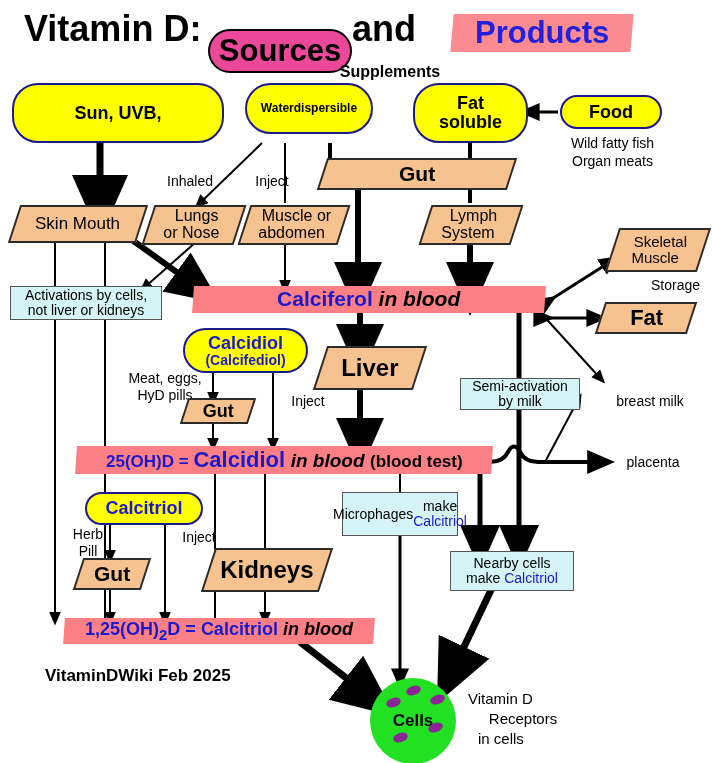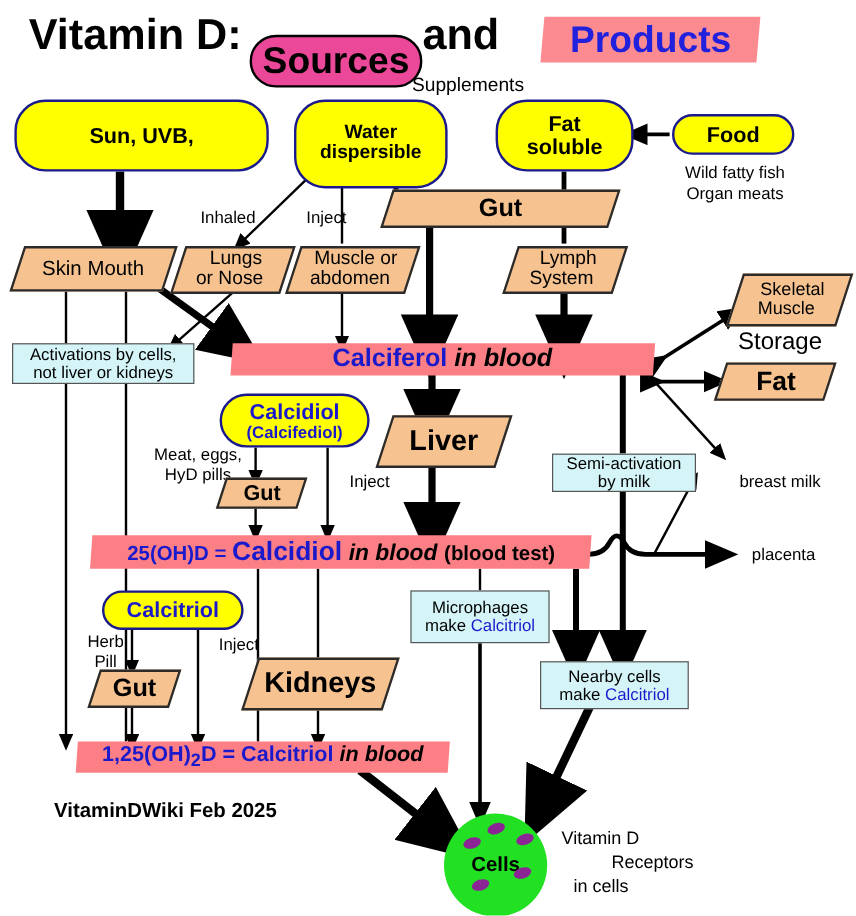--- a/index.html
+++ b/index.html
@@ -140,29 +140,29 @@
   <div class="title pillY" style="left:208px;top:12px;width:140px;height:40px;font-size:31px;display:flex;align-items:center;justify-content:center;">
     <span>Sources</span>
   </div>
   <div class="title" style="left:352px;top:8px;font-size:36px;">
     <span>and</span>
   </div>
   <div class="title pillP" style="left:452px;top:14px;width:180px;height:38px;font-size:31px;display:flex;align-items:center;justify-content:center;">
     <span>Products</span>
   </div>
 
-  <div class="node plain" style="left:305px;top:62px;width:170px;height:20px;font-size:16px;font-weight:normal;">
+  <div class="node plain" style="left:305px;top:62px;width:170px;height:20px;font-size:16px;font-weight:bold;">
     <span>Supplements</span>
   </div>
 
   <div class="node src" style="left:12px;top:83px;width:212px;height:60px;font-size:18px;flex-direction:row;">
     <span>Sun, UVB,</span>
   </div>
 
-  <div class="node src" style="left:245px;top:83px;width:128px;height:74px;font-size:16px;flex-direction:column;">
+  <div class="node src" style="left:245px;top:83px;width:128px;height:51px;font-size:12px;flex-direction:row;">
     <span>Water</span>
     <span>dispersible</span>
   </div>
 
   <div class="node src" style="left:413px;top:83px;width:115px;height:60px;font-size:18px;flex-direction:column;">
     <span>Fat</span>
     <span>soluble</span>
   </div>
 
   <div class="node plain lbl" style="left:545px;top:134px;width:135px;height:18px;font-size:14px;">
@@ -203,21 +203,21 @@
 
   <div class="node organ" style="left:425px;top:205px;width:92px;height:40px;font-size:16px;flex-direction:column;">
     <span>Lymph</span>
     <span>System</span>
   </div>
 
   <div class="node organ" style="left:612px;top:228px;width:92px;height:44px;font-size:15px;flex-direction:column;">
     <span>Skeletal</span>
     <span>Muscle</span>
   </div>
-  <div class="node plain lbl" style="left:600px;top:276px;width:100px;height:18px;font-size:20px;">
+  <div class="node plain lbl" style="left:600px;top:276px;width:100px;height:18px;font-size:14px;justify-content:flex-end;">
     <span>Storage</span>
   </div>
   <div class="node organ bold" style="left:600px;top:302px;width:92px;height:32px;font-size:22px;">
     <span>Fat</span>
   </div>
 
   <div class="node blood" style="left:193px;top:286px;width:352px;height:27px;font-size:21px;">
     <span>
       <b style="color:#1a1acc;">Calciferol</b> <i style="color:#000;">in blood</i>
     </span>
@@ -286,21 +286,21 @@
   </div>
 
   <div class="node organ bold" style="left:78px;top:558px;width:68px;height:32px;font-size:21px;">
     <span>Gut</span>
   </div>
 
   <div class="node organ bold" style="left:208px;top:548px;width:118px;height:44px;font-size:24px;">
     <span>Kidneys</span>
   </div>
 
-  <div class="node cyan" style="left:342px;top:492px;width:116px;height:44px;font-size:14px;flex-direction:column;">
+  <div class="node cyan" style="left:342px;top:492px;width:116px;height:44px;font-size:14px;flex-direction:row;">
     <span>Microphages</span>
     <span>
       <span>make </span><span style="color:#1a1acc;">Calcitriol</span>
     </span>
   </div>
 
   <div class="node cyan" style="left:450px;top:551px;width:124px;height:40px;font-size:14px;flex-direction:column;">
     <span>Nearby cells</span>
     <span>
       <span>make </span><span style="color:#1a1acc;">Calcitriol</span>
@@ -319,21 +319,21 @@
   </div>
   <div class="receptor" style="left:386px;top:698px;"></div>
   <div class="receptor" style="left:406px;top:686px;"></div>
   <div class="receptor" style="left:430px;top:695px;"></div>
   <div class="receptor" style="left:428px;top:723px;"></div>
   <div class="receptor" style="left:393px;top:733px;"></div>
 
   <div class="node plain lbl" style="left:468px;top:690px;width:110px;height:18px;font-size:15px;justify-content:flex-start;">
     <span>Vitamin D</span>
   </div>
-  <div class="node plain lbl" style="left:468px;top:710px;width:110px;height:18px;font-size:15px;justify-content:flex-end;">
+  <div class="node plain lbl" style="left:468px;top:710px;width:110px;height:18px;font-size:15px;justify-content:center;">
     <span>Receptors</span>
   </div>
   <div class="node plain lbl" style="left:478px;top:730px;width:110px;height:18px;font-size:15px;justify-content:flex-start;">
     <span>in cells</span>
   </div>
 
   <div class="node plain" style="left:45px;top:665px;width:250px;height:22px;font-size:17px;font-weight:bold;justify-content:flex-start;">
     <span>VitaminDWiki  Feb 2025</span>
   </div>
 

